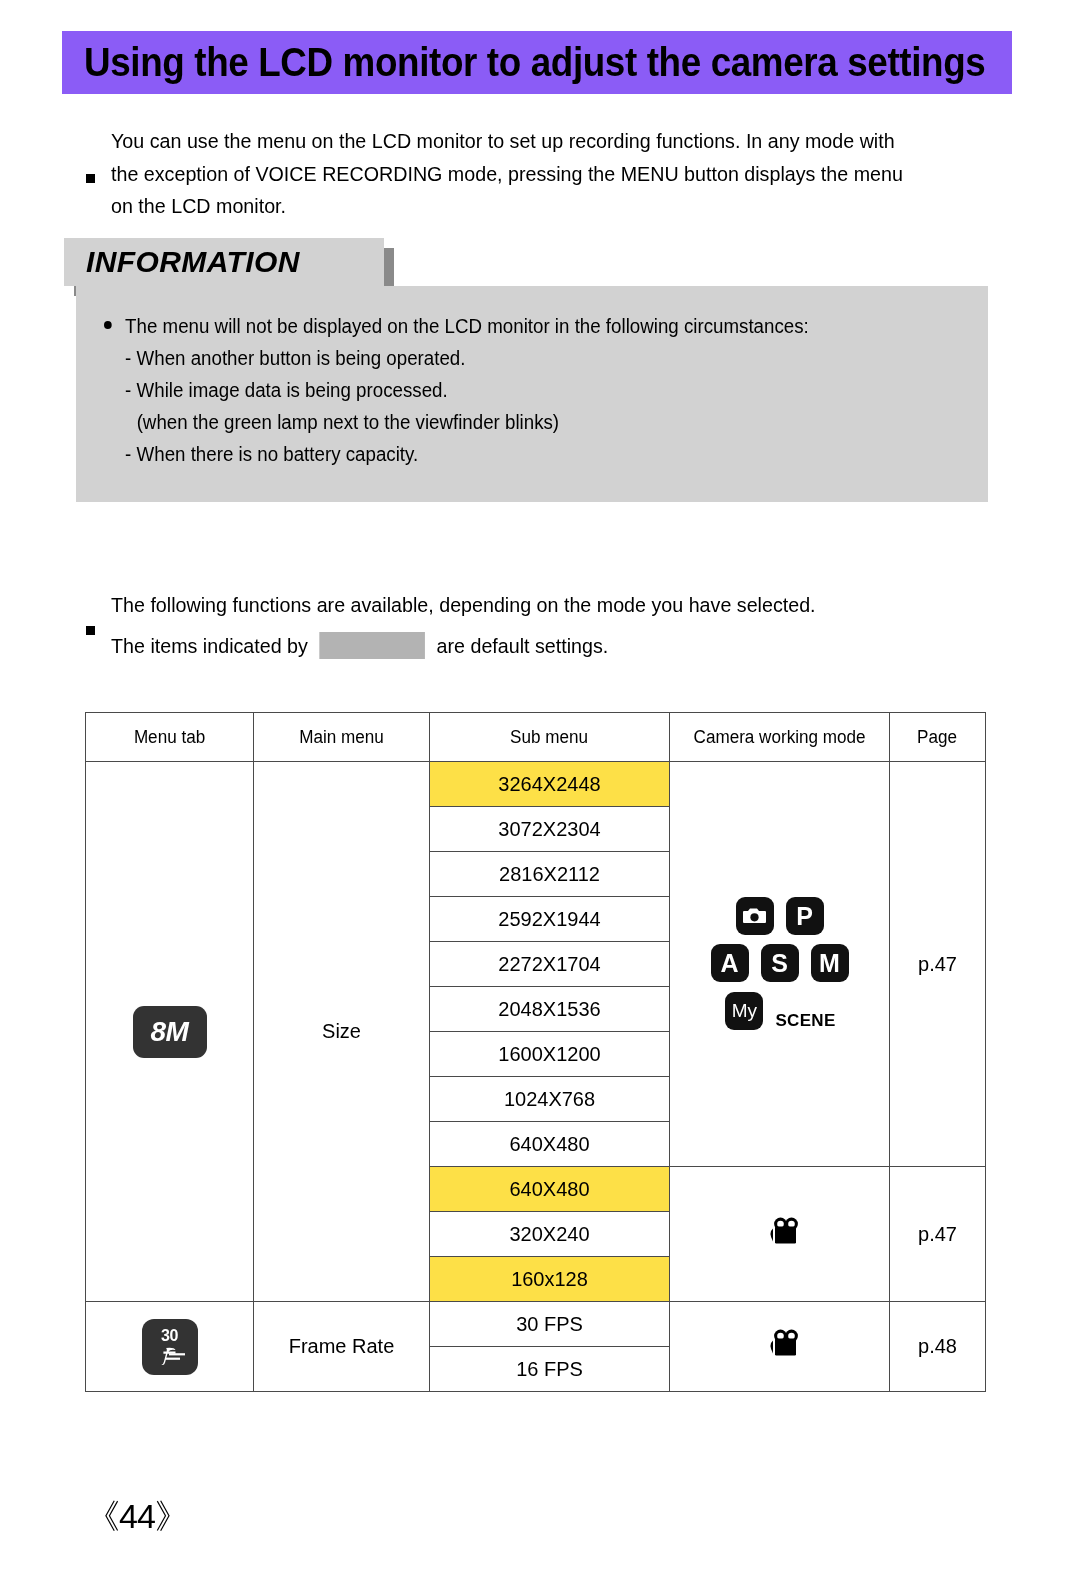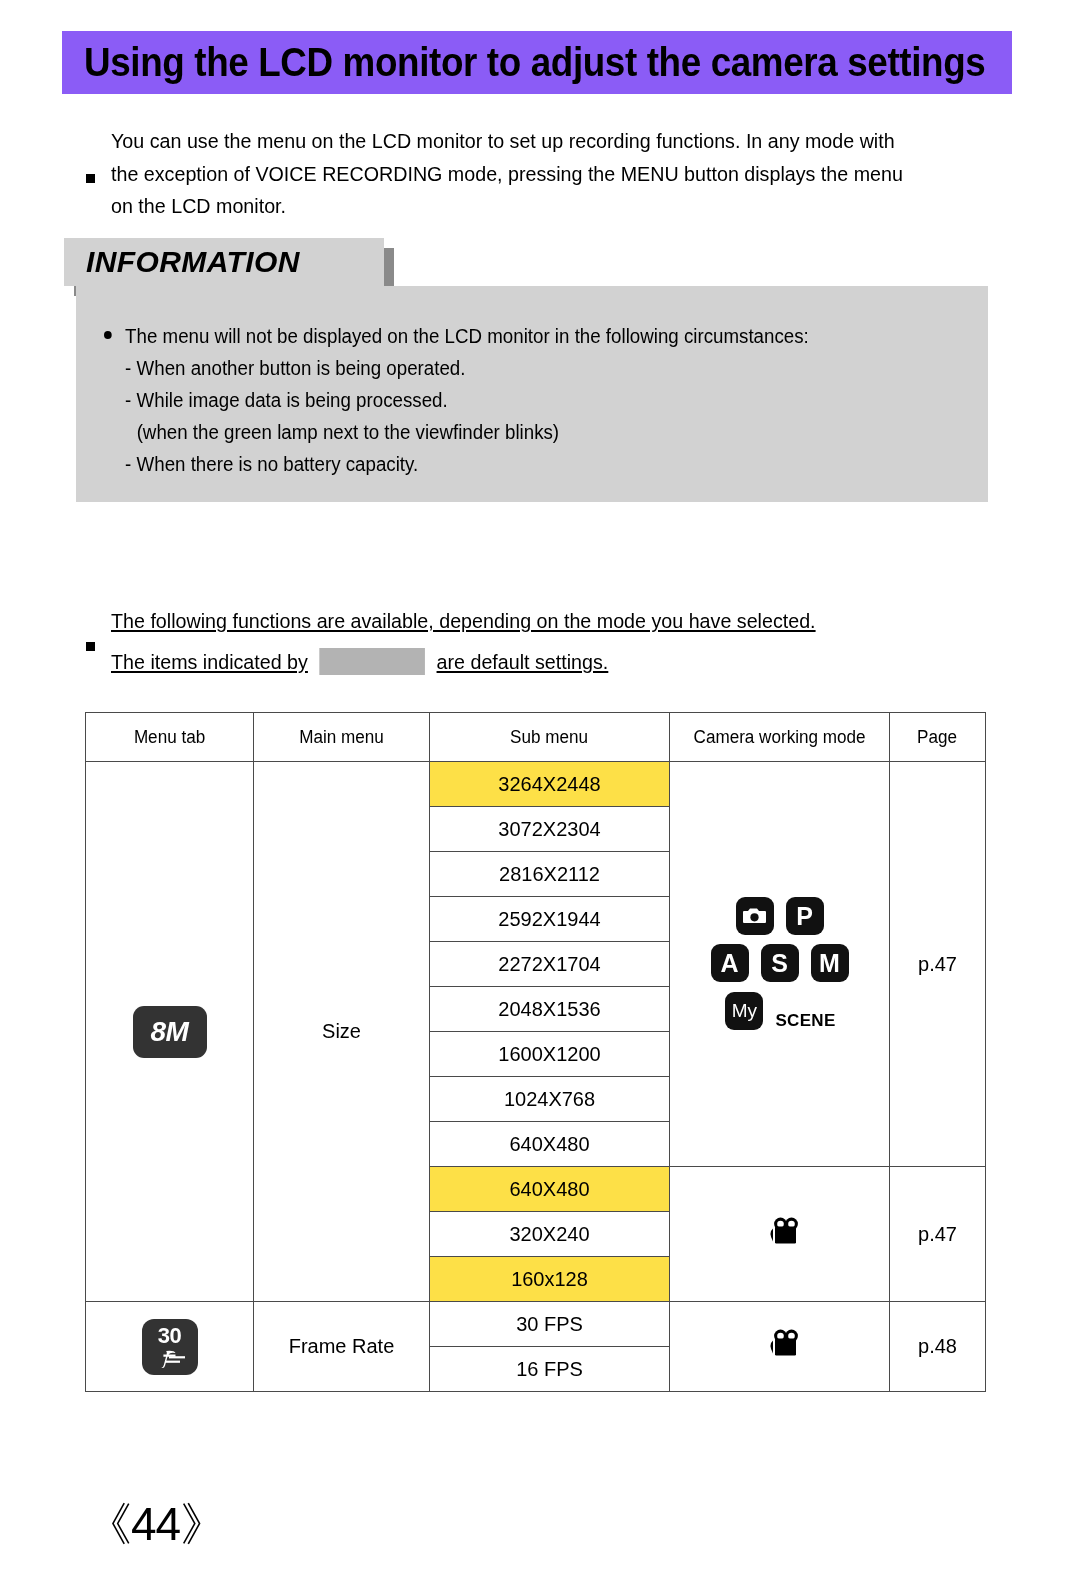--- a/index.html
+++ b/index.html
@@ -94,21 +94,21 @@
     position: absolute;
     left: 76px;
     top: 286px;
     width: 912px;
     height: 216px;
     background: #d2d2d2;
   }
   .info-list {
     position: absolute;
     left: 104px;
-    top: 320px;
+    top: 310px;
     width: 880px;
   }
   .info-line {
     font-size: 19.5px;
     line-height: 32px;
     transform: scaleX(0.96);
     transform-origin: left top;
     white-space: nowrap;
   }
   .info-line.lead {
@@ -125,23 +125,22 @@
     position: relative;
     top: -4px;
   }
   .info-sub { padding-left: 22px; }
   .info-sub2 { padding-left: 34px; }
 
   
   .second-block {
     position: absolute;
     left: 86px;
-    top: 600px;
+    top: 584px;
     width: 900px;
-    text-decoration: underline;
   }
   .second-text {
     font-size: 20.5px;
     line-height: 41px;
     transform: scaleX(0.96);
     transform-origin: left top;
   }
   .swatch-line {
     display: flex;
     align-items: center;
@@ -211,21 +210,21 @@
     background: #333333;
     display: inline-flex;
     flex-direction: column;
     align-items: center;
     justify-content: center;
     color: #ffffff;
     line-height: 1;
   }
   .icon-fps .num {
     font-weight: bold;
-    font-size: 22px;
+    font-size: 16px;
     letter-spacing: -0.5px;
     margin-bottom: 1px;
   }
   .mode-grid {
     display: flex;
     flex-direction: column;
     align-items: center;
     gap: 9px;
     padding: 6px 0;
   }
@@ -254,21 +253,21 @@
     letter-spacing: 0.3px;
     margin-top: 20px;
   }
   .mode-row.offset-left { margin-left: -46px; padding-left: 48px; }
 
   
   .page-number {
     position: absolute;
     left: 86px;
     top: 1494px;
-    font-size: 46px;
+    font-size: 34px;
     letter-spacing: -1px;
   }
 </style>
 </head>
 <body>
 
 <div class="title-banner">
   <div class="title-text">Using the LCD monitor to adjust the camera settings</div>
 </div>
 

